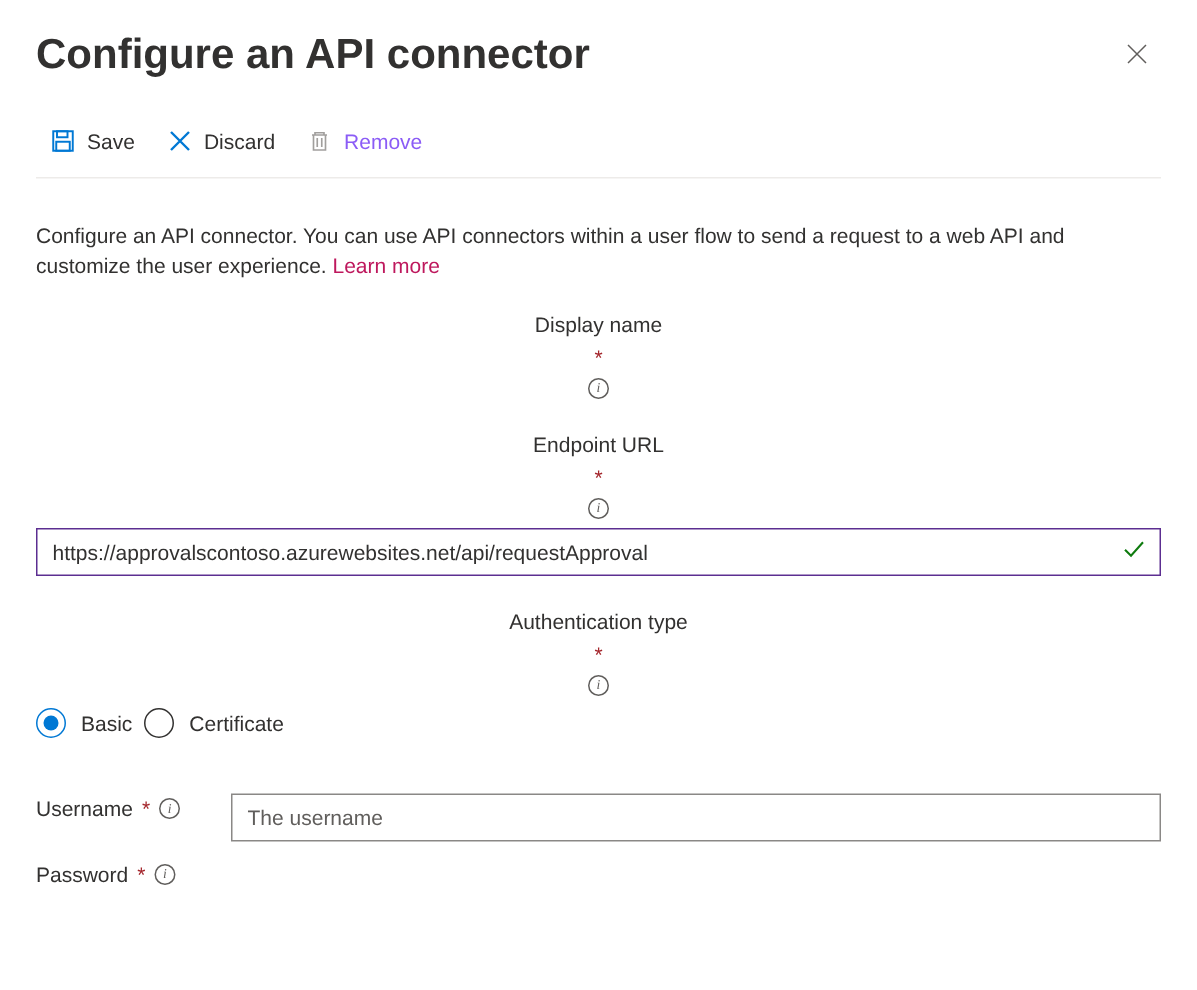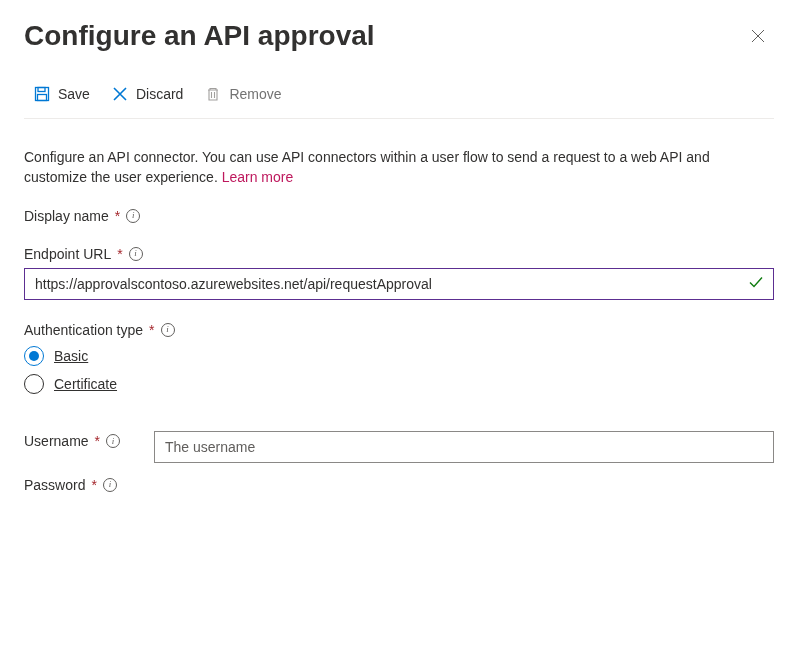--- a/index.html
+++ b/index.html
@@ -43,37 +43,38 @@
   }
   .tbtn {
     display:flex;
     align-items:center;
     gap:8px;
     padding: 6px 10px;
     cursor:pointer;
     font-size:14px;
     color:#323130;
   }
-  .tbtn.disabled { color:#737373; cursor:default; }
+  .tbtn.disabled { color:#8b5cf6; cursor:default; }
   .tbtn .ticon { width:16px; height:16px; display:flex; align-items:center; justify-content:center;}
   .intro {
     font-size:14px;
     color:#323130;
     line-height:1.45;
     margin-bottom: 20px;
   }
   .intro a { color:#be185d; text-decoration:none; }
   .field-block { margin-bottom: 22px; }
   .field-label-row {
     display:flex;
     align-items:center;
     gap:6px;
     margin-bottom:6px;
     font-size:14px;
     color:#323130;
+    flex-direction:column;
   }
   .req { color:#a4262c; }
   .info-icon {
     width:14px; height:14px;
     border:1px solid #605e5c;
     border-radius:50%;
     display:inline-flex;
     align-items:center;
     justify-content:center;
     font-size:9px;
@@ -95,21 +96,21 @@
   .input-wrap { position:relative; }
   .input-wrap.valid .text-input { border-color:#5c2e91; }
   .valid-check {
     position:absolute;
     right:10px;
     top:50%;
     transform:translateY(-50%);
     color:#107c10;
     pointer-events:none;
   }
-  .radio-group { display:flex; flex-direction:column; gap:8px; margin-top:8px;text-decoration:underline;}
+  .radio-group { display:flex; gap:8px; margin-top:8px;}
   .radio-item { display:flex; align-items:center; gap:10px; cursor:pointer;}
   .radio-circle {
     width:20px; height:20px; border-radius:50%;
     border:1px solid #323130;
     display:flex; align-items:center; justify-content:center;
     flex-shrink:0;
   }
   .radio-circle.checked { border-color:#0078d4; }
   .radio-dot {
     width:10px; height:10px; border-radius:50%;
@@ -139,21 +140,21 @@
   }
   .inline-input::placeholder { color:#605e5c; }
   .cred-section { margin-top: 26px; }
 </style>
 </head>
 <body>
 
 <div class="panel">
 
   <div class="header">
-    <h1>Configure an API approval</h1>
+    <h1>Configure an API connector</h1>
     <div class="close-btn">
       <svg width="14" height="14" viewBox="0 0 14 14">
           <path d="M1 1 L13 13 M13 1 L1 13" stroke="currentColor" stroke-width="1"></path>
         </svg>
     </div>
   </div>
 
   <div class="toolbar">
     <div class="tbtn">
       <span class="ticon">

